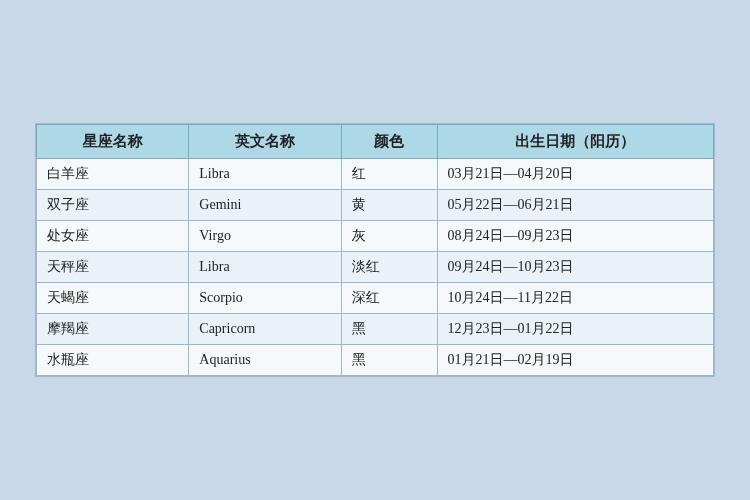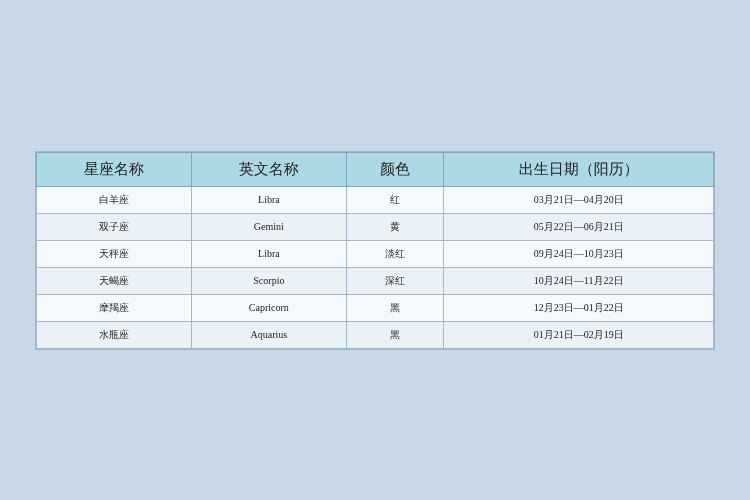--- a/index.html
+++ b/index.html
@@ -28,29 +28,29 @@
       width: 100%;
       border-collapse: collapse;
     }
 
     thead tr th {
       background-color: #add8e6;
       border: 1px solid #7aaac0;
       padding: 7px 10px;
       text-align: center;
       font-size: 15px;
-      font-weight: normal;
+      font-weight: bold;
       color: #222;
     }
 
     tbody tr td {
       border: 1px solid #a0b8cc;
       padding: 6px 10px;
-      text-align: center;
-      font-size: 10px;
+      text-align: left;
+      font-size: 14px;
       color: #222;
       background-color: #f5f9fc;
     }
 
     tbody tr:nth-child(even) td {
       background-color: #eaf2f8;
     }
   </style>
 </head>
 <body>
@@ -72,20 +72,26 @@
           <td>红</td>
           <td>03月21日—04月20日</td>
         </tr>
         <tr>
           <td>双子座</td>
           <td>Gemini</td>
           <td>黄</td>
           <td>05月22日—06月21日</td>
         </tr>
         <tr>
+          <td>处女座</td>
+          <td>Virgo</td>
+          <td>灰</td>
+          <td>08月24日—09月23日</td>
+        </tr>
+        <tr>
           <td>天秤座</td>
           <td>Libra</td>
           <td>淡红</td>
           <td>09月24日—10月23日</td>
         </tr>
         <tr>
           <td>天蝎座</td>
           <td>Scorpio</td>
           <td>深红</td>
           <td>10月24日—11月22日</td>

